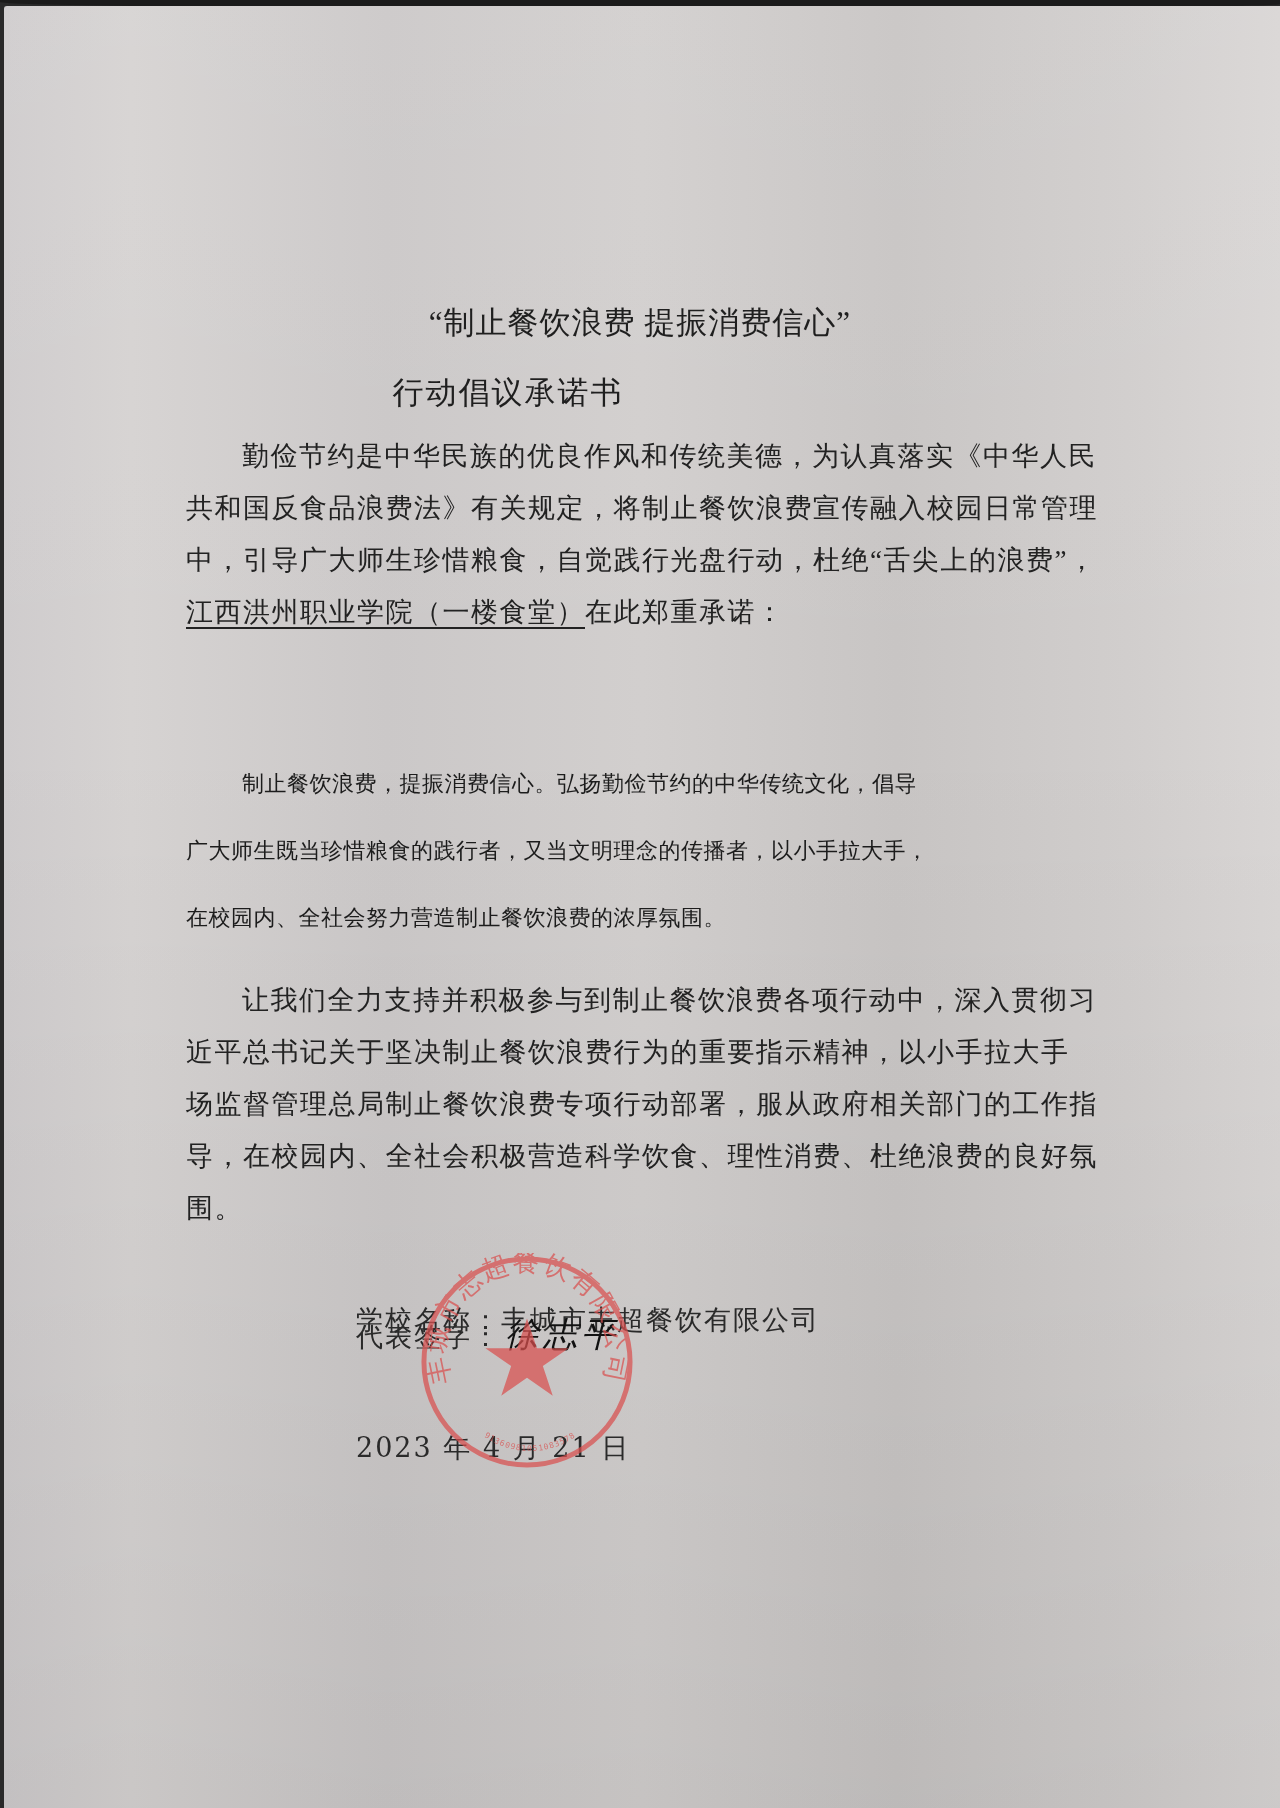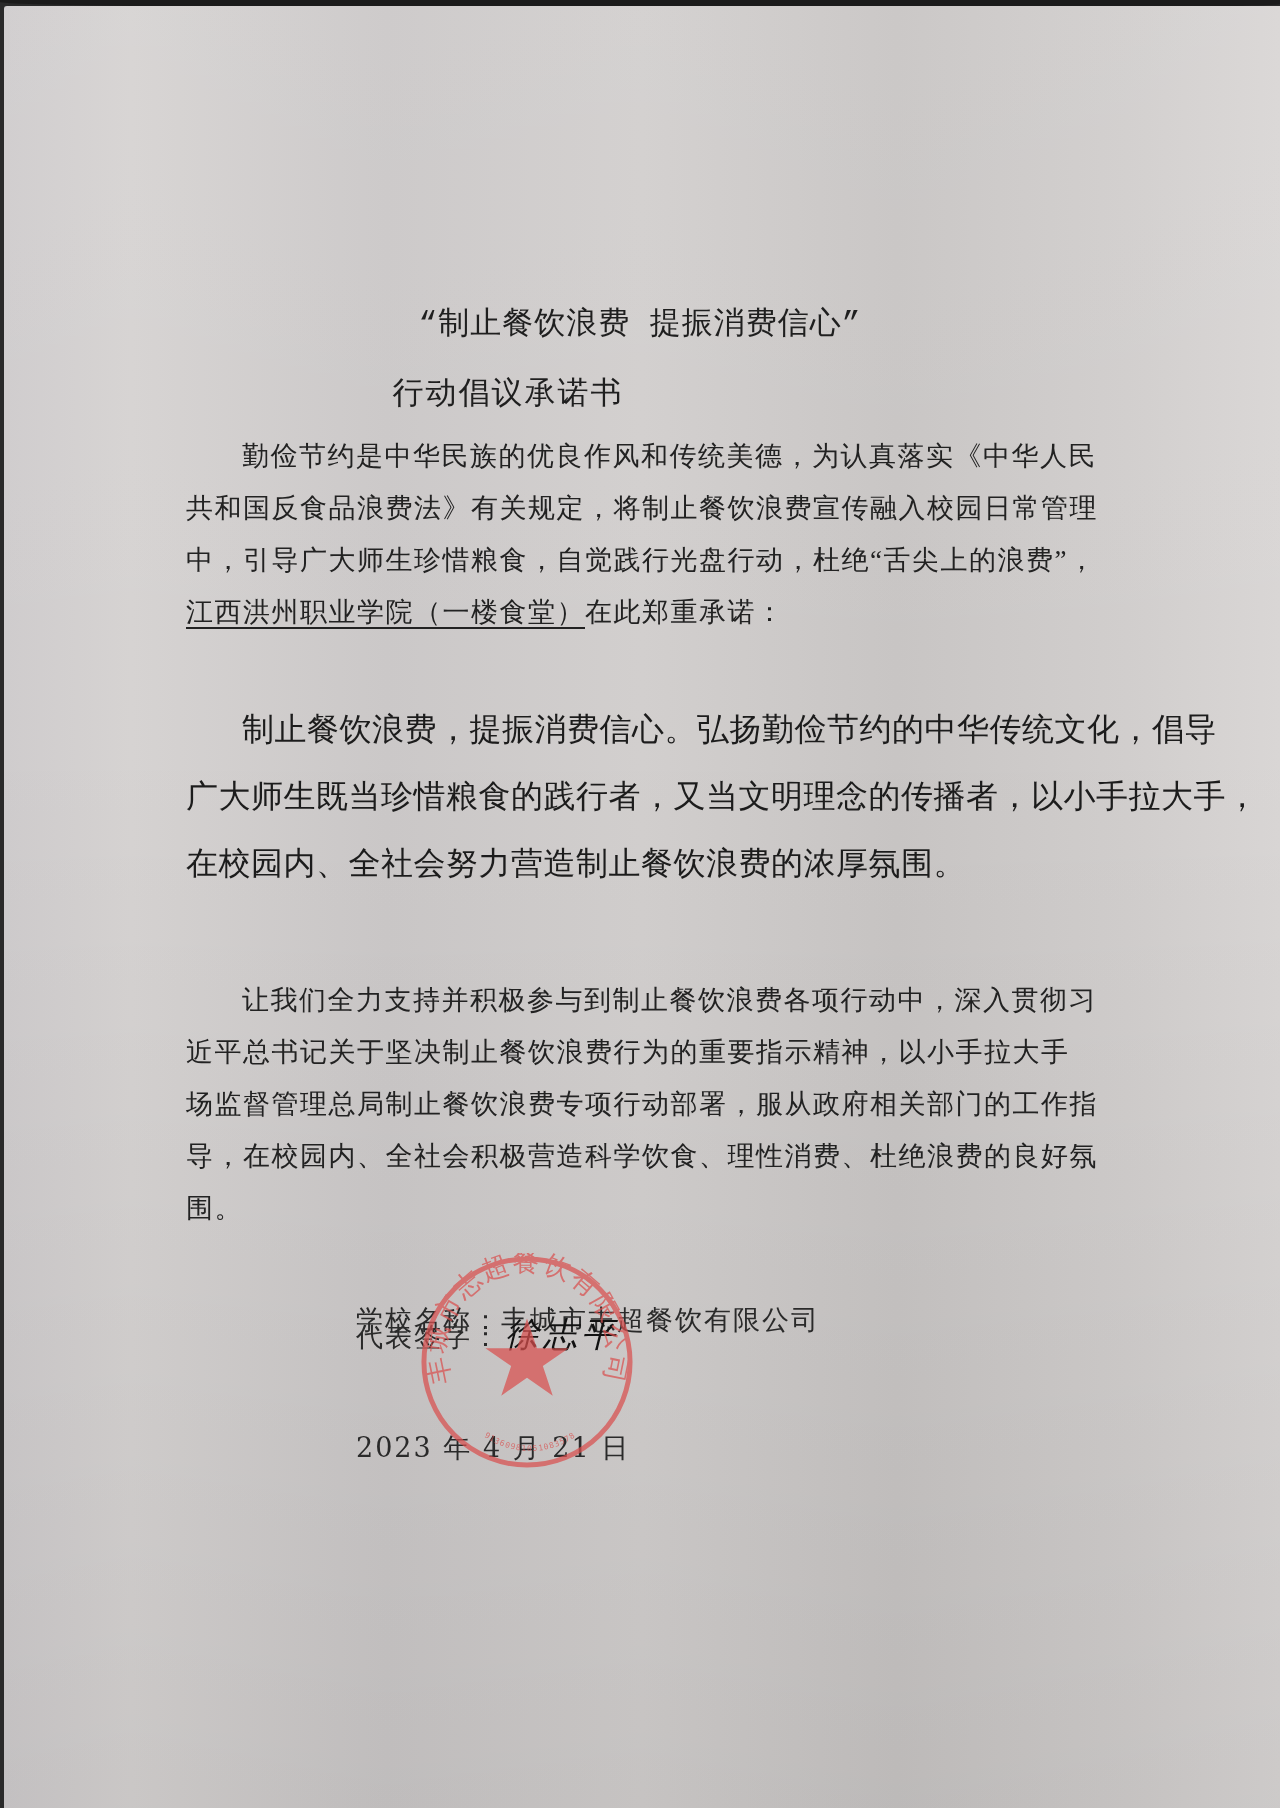--- a/index.html
+++ b/index.html
@@ -18,39 +18,39 @@
       background: linear-gradient(180deg, rgba(255,255,255,0.06) 0%, rgba(0,0,0,0) 40%, rgba(0,0,0,0.06) 100%);
       pointer-events: none;
     }
     .top-edge {
       position: absolute; left: 0; top: 0; width: 1280px; height: 8px;
       background: #1b1b1b; border-bottom-left-radius: 40% 6px; border-bottom-right-radius: 30% 4px;
     }
     .title1 {
       position: absolute; left: 0; width: 1280px; top: 302px;
       text-align: center; font-size: 31px; color: #1f1f1f; letter-spacing: 1px;
-      font-family: Liberation Mono, monospace;
+      font-family: Liberation Serif, serif;
     }
     .title2 {
       position: absolute; left: 0; width: 1016px; top: 372px;
       text-align: center; font-size: 31px; color: #1f1f1f; letter-spacing: 2px;
       font-family: "DejaVu Sans", "Liberation Sans", sans-serif;
     }
     .para {
       position: absolute; left: 186px; width: 940px;
       color: #222; font-size: 27px; letter-spacing: 1.5px;
       text-align: justify;
       font-family: Liberation Serif, serif;
     }
     .para .line { display: block; white-space: nowrap; }
     .p1 { top: 430px; line-height: 52px; }
     .p1 .indent { padding-left: 56px; }
     .underline { text-decoration: underline; text-underline-offset: 6px; }
     .p2 {
-      top: 696px; line-height: 67px; font-size: 32px; letter-spacing: 0.5px;
+      top: 750px; line-height: 67px; font-size: 22px; letter-spacing: 0.5px;
       font-family: "DejaVu Sans", "Liberation Sans", sans-serif; color: #1c1c1c;
     }
     .p2 .indent { padding-left: 56px; }
     .p3 { top: 974px; line-height: 52px; }
     .p3 .indent { padding-left: 56px; }
     .sig {
       position: absolute; left: 356px; font-size: 27px; color: #2a2a2a; letter-spacing: 2px;
     }
     .sig1 { top: 1302px; }
     .sig2 { top: 1312px; }

